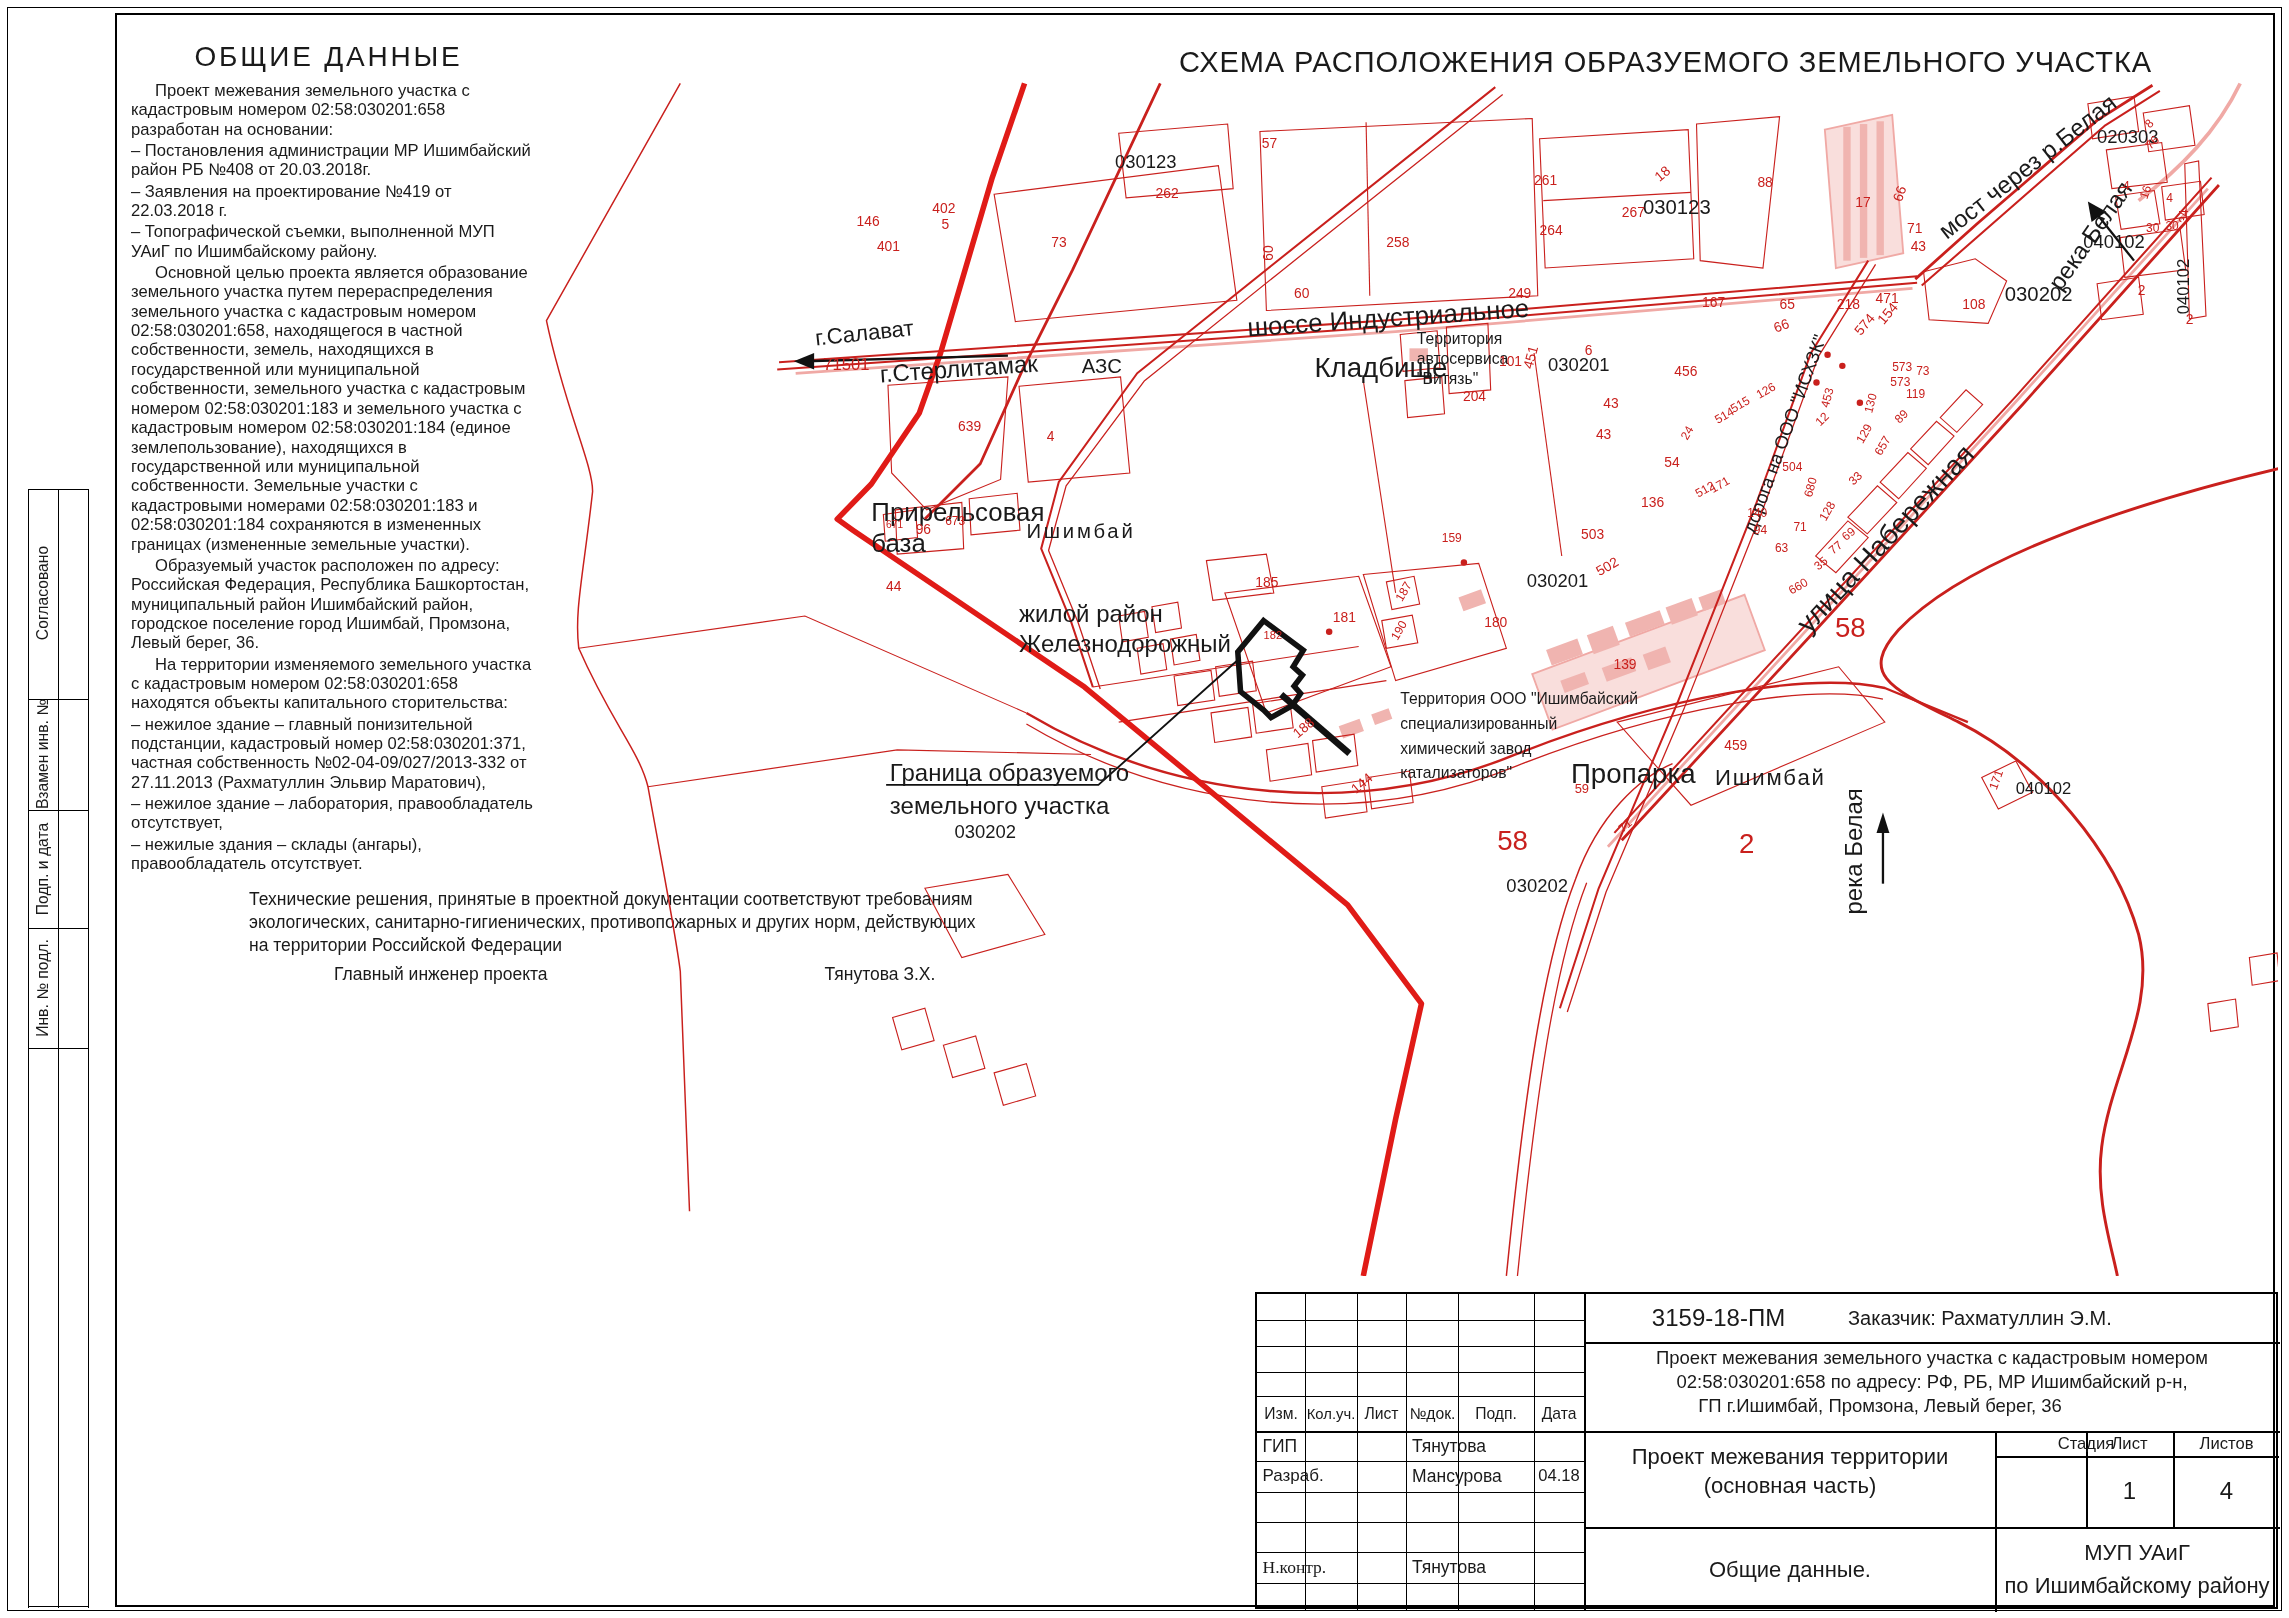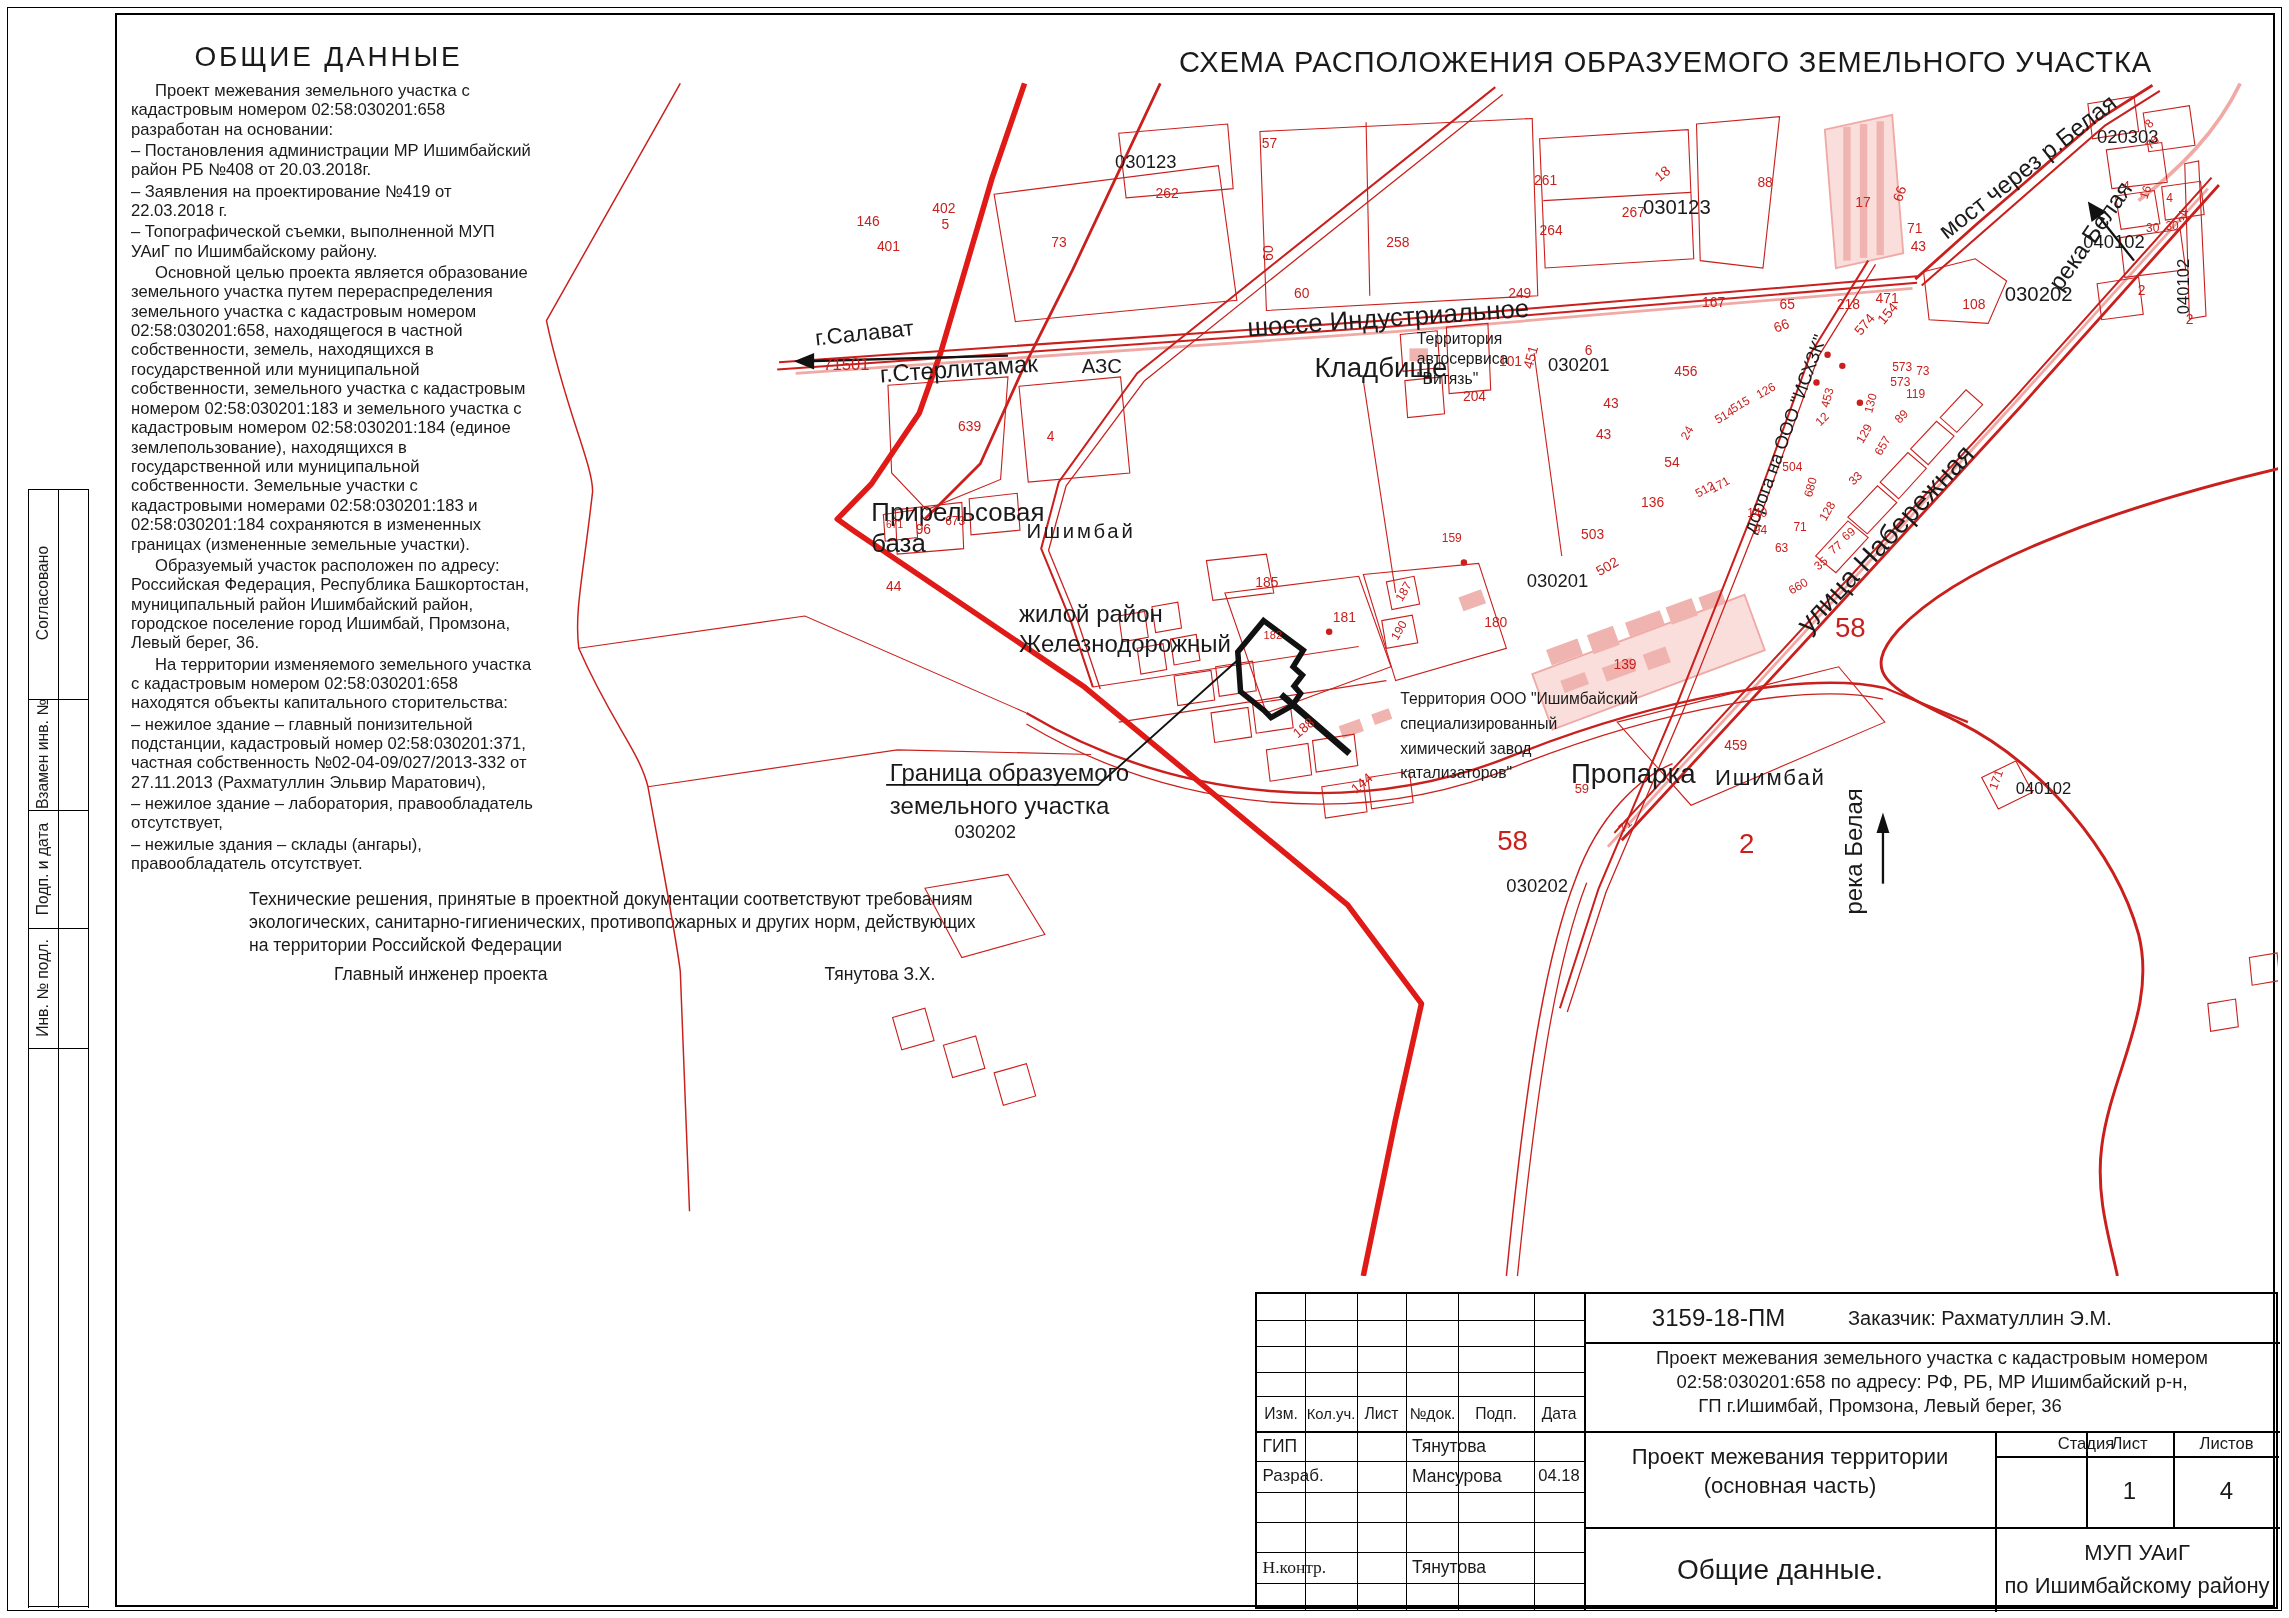--- a/index.html
+++ b/index.html
@@ -401,21 +401,21 @@
     <div class="cell lft" style="left:591px;top:0;width:406px;height:48px;font-size:20px;">Заказчик: Рахматуллин Э.М.</div>
 
     <div>
       <div class="cell" style="left:327px;top:52px;width:696px;height:24px;font-size:18.5px;">Проект межевания земельного участка с кадастровым номером</div>
       <div class="cell" style="left:327px;top:76px;width:696px;height:24px;font-size:18.5px;">02:58:030201:658 по адресу: РФ, РБ, МР Ишимбайский р-н,</div>
       <div class="cell" style="left:327px;top:100px;width:592px;height:24px;font-size:18.5px;">ГП г.Ишимбай, Промзона, Левый берег, 36</div>
     </div>
 
     <div class="cell" style="left:327px;top:148px;width:412px;height:29.5px;font-size:22px;">Проект межевания территории</div>
     <div class="cell" style="left:327px;top:177px;width:412px;height:29.5px;font-size:22px;">(основная часть)</div>
-    <div class="cell" style="left:317px;top:233px;width:412px;height:85px;font-size:28px;">Общие данные.</div>
+    <div class="cell" style="left:327px;top:233px;width:412px;height:85px;font-size:22px;">Общие данные.</div>
 
     <div class="cell" style="left:738px;top:137px;width:90px;height:26px;font-size:16.6px;padding-left:46px;">Стадия</div>
     <div class="cell" style="left:829px;top:137px;width:87px;height:26px;font-size:16.6px;">Лист</div>
     <div class="cell" style="left:916px;top:137px;width:107px;height:26px;font-size:16.6px;">Листов</div>
     <div class="cell" style="left:829px;top:162px;width:87px;height:70px;font-size:24px;">1</div>
     <div class="cell" style="left:916px;top:162px;width:107px;height:70px;font-size:24px;">4</div>
 
     <div class="cell" style="left:738px;top:242px;width:284px;height:33px;font-size:22px;">МУП  УАиГ</div>
     <div class="cell" style="left:738px;top:275px;width:284px;height:33px;font-size:22px;">по Ишимбайскому району</div>
   </div>

